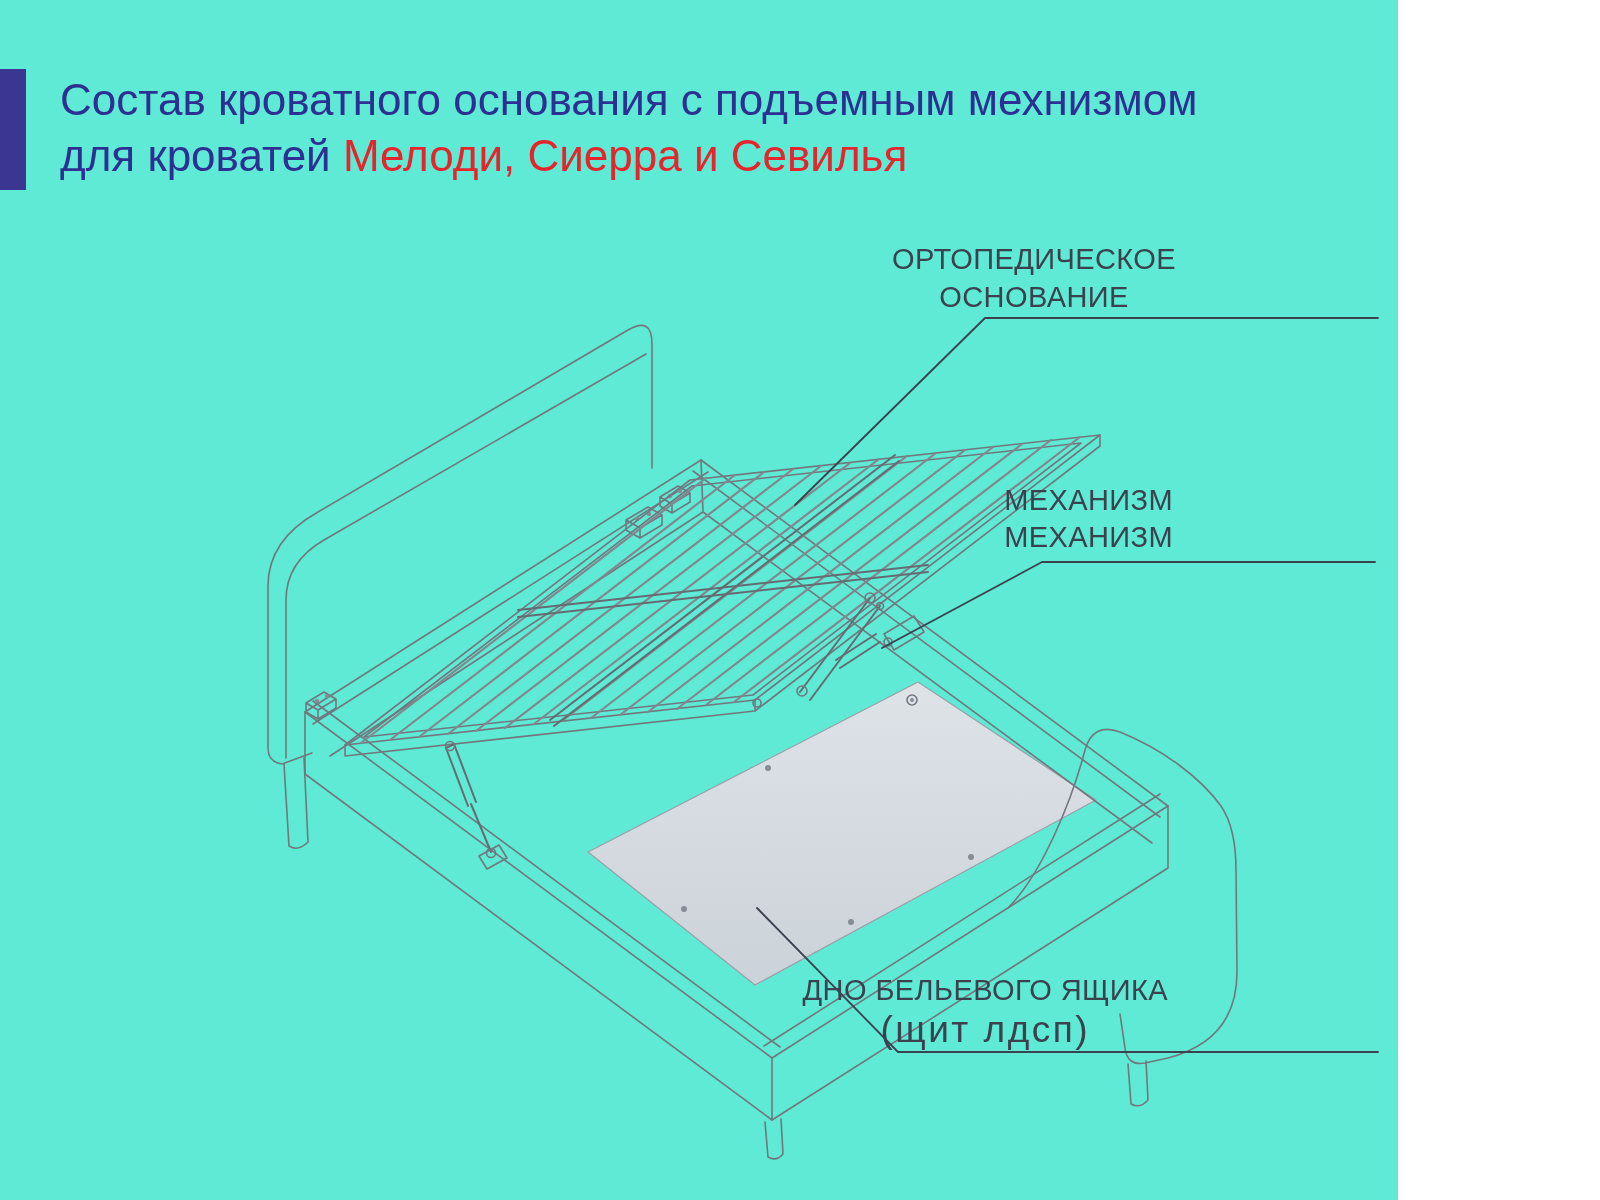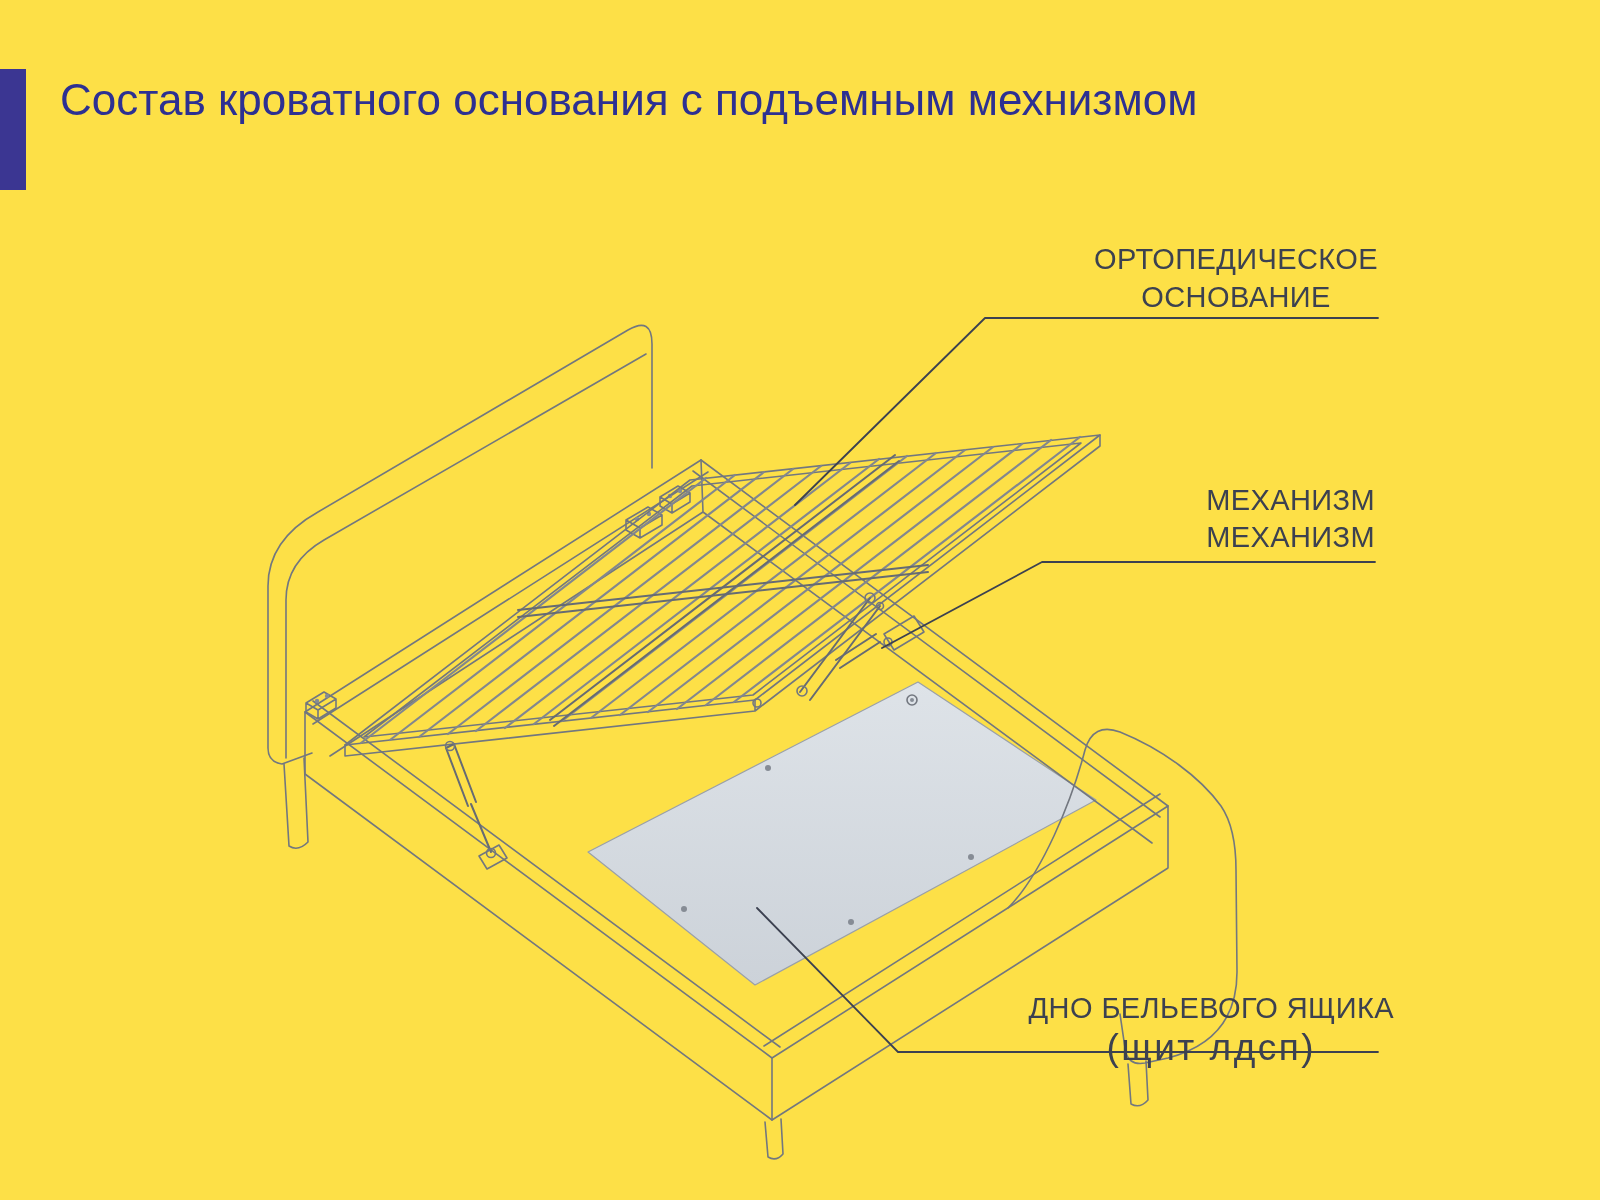--- a/index.html
+++ b/index.html
@@ -1,18 +1,18 @@
 <!DOCTYPE html>
 <html style="--title-text: #2d3092; --model-names: #e6242b; --accent-bar: #3b3692; --callout-text: #3c4150; --drawing-line: #72777f; --drawer-panel: #d6dbe1;"><head>
 <meta charset="utf-8">
 <style>
   * { margin:0; padding:0; box-sizing:border-box; }
   html,body { width:1600px; height:1200px; }
   body { font-family:"Liberation Sans", sans-serif; background:#ffffff; }
-  .page { position:relative; width:1600px; height:1200px; background:#fde047; overflow:hidden; }
+  .page { position:relative; width:1398px; height:1200px; background:#5eead4; overflow:hidden; }
 
   .title-accent-bar { position:absolute; left:0; top:69px; width:26px; height:121px;
                       background:var(--accent-bar,#3b3692); }
   .title { position:absolute; left:60px; top:72px; font-size:44px; line-height:56px;
            color:var(--title-text,#2d3092); font-weight:400; }
   .title .red { color:var(--model-names,#e6242b); }
 
   .diagram-svg { position:absolute; left:0; top:0; }
   .diagram-svg path, .diagram-svg line, .diagram-svg polyline, .diagram-svg polygon, .diagram-svg circle {
       fill:none; stroke:var(--drawing-line,#72777f); stroke-width:1.6;
@@ -20,31 +20,32 @@
   .diagram-svg .slat { stroke:#82878f; stroke-width:2.2; }
   .diagram-svg .heavy { stroke:#666b73; stroke-width:2; }
   .diagram-svg .panel { fill:url(#panelGrad); stroke:#9aa0a8; stroke-width:1.2; }
   .diagram-svg .dot { fill:#868c95; stroke:none; }
   .diagram-svg .callout-line { stroke:var(--callout-text,#3c4150); stroke-width:1.8; }
 
   .callout { position:absolute; text-align:center; color:var(--callout-text,#3c4150);
              font-size:29px; line-height:38px; letter-spacing:0.4px; }
   .c-ortho  { top:240px; right:222px; }
   .c-lift   { top:482px; right:225px; line-height:37px; }
-  .c-bottom { top:972px; right:206px; line-height:37px;margin-top:18px; }
+  .c-bottom { top:972px; right:230px; line-height:37px; }
   .c-bottom .big { font-size:37px; line-height:42px; letter-spacing:2.5px; }
 </style>
 </head>
 <body>
 
 <div class="page">
 
   <div class="title-accent-bar"></div>
   <div class="title">
     <div>Состав кроватного основания с подъемным мехнизмом</div>
+    <div><span>для кроватей </span><span class="red">Мелоди, Сиерра и Севилья</span></div>
   </div>
 
   <svg class="diagram-svg" width="1600" height="1200" viewBox="0 0 1600 1200">
     <defs>
       <linearGradient id="panelGrad" x1="0" y1="0" x2="0" y2="1">
         <stop offset="0" stop-color="#dee3e8"></stop>
         <stop offset="1" stop-color="#ccd2d9"></stop>
       </linearGradient>
     </defs>
 

